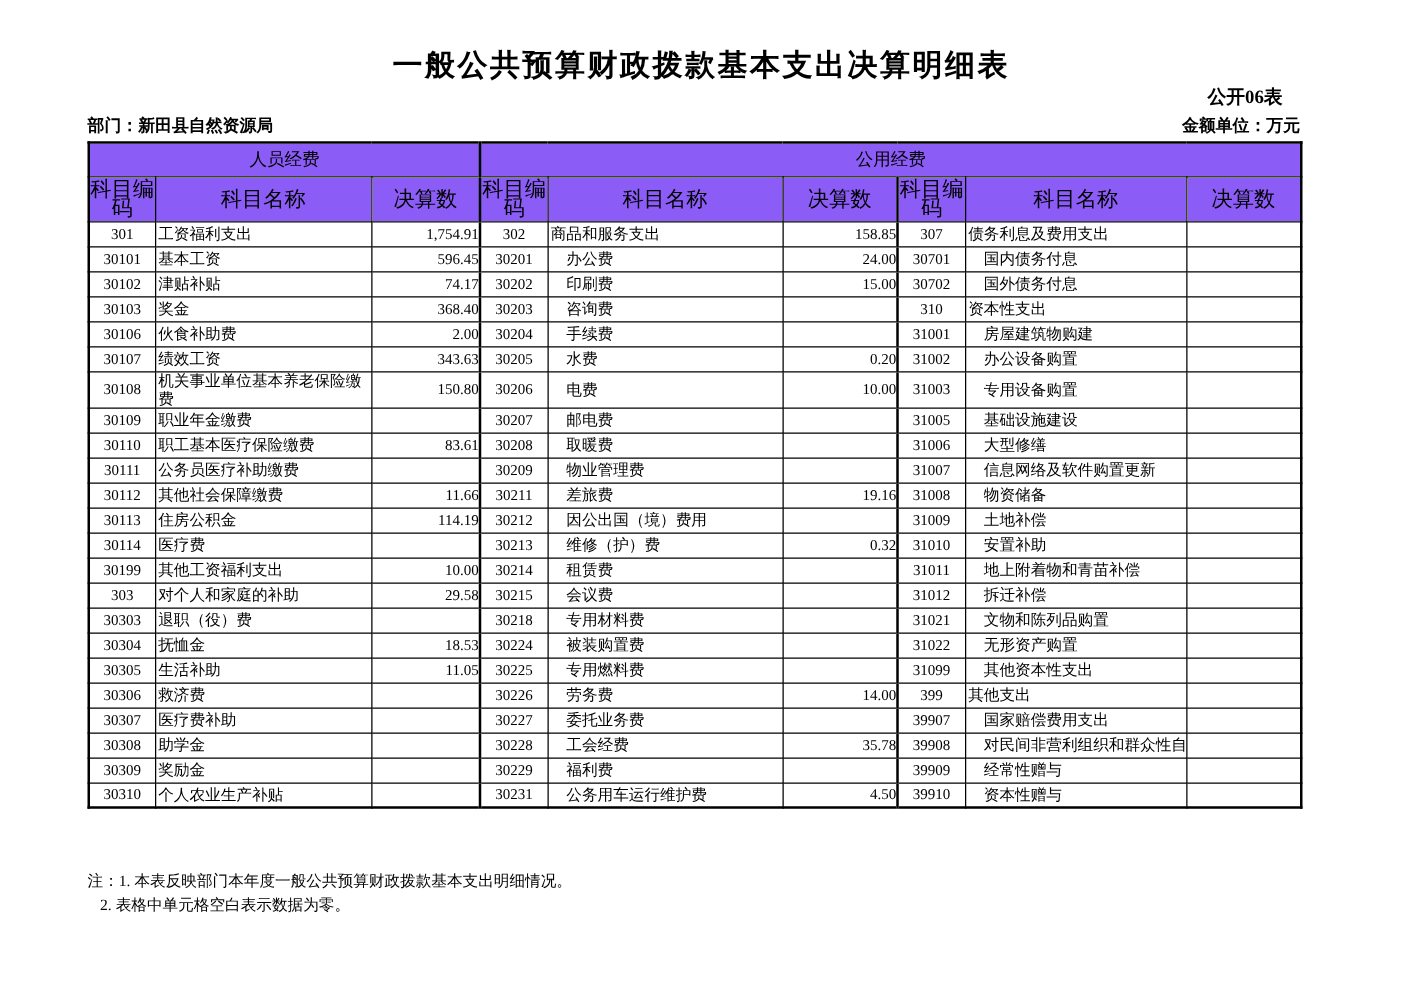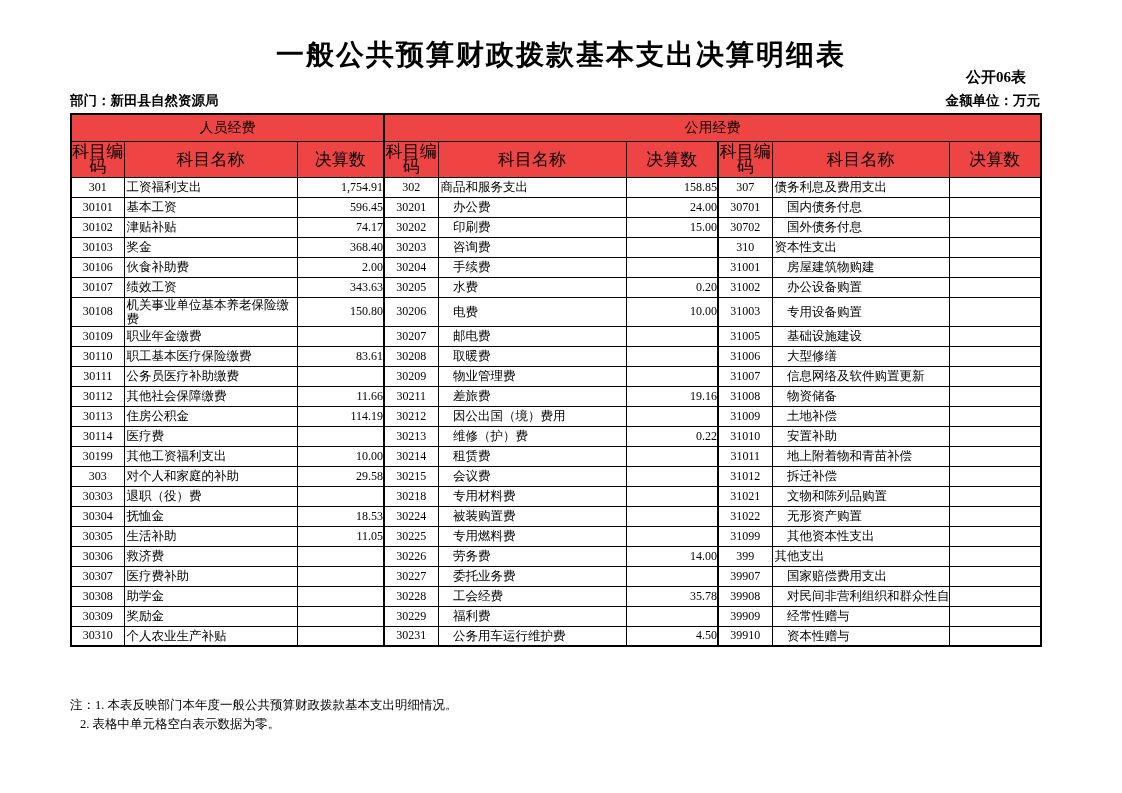--- a/index.html
+++ b/index.html
@@ -14,21 +14,21 @@
     font-family: "Liberation Serif", serif;
     color: #000000;
     overflow: hidden;
   }
   .page-title {
     position: absolute;
     top: 36px;
     left: 0;
     width: 1122px;
     text-align: center;
-    font-size: 28px;
+    font-size: 24px;
     font-weight: bold;
     letter-spacing: 2px;
     white-space: nowrap;
   }
   .table-code {
     position: absolute;
     top: 68px;
     left: 56px;
     width: 970px;
     text-align: right;
@@ -54,21 +54,21 @@
     table-layout: fixed;
     border: 2px solid #000;
   }
   table.budget th, table.budget td {
     border: 1px solid #000;
     padding: 0;
     overflow: hidden;
     vertical-align: middle;
   }
   table.budget th {
-    background: #ef4444;
+    background: #8b5cf6;
     font-weight: normal;
   }
   tr.grp-row { height: 27px; }
   th.grp { font-size: 14px; text-align: center; }
   tr.colh-row { height: 36px; }
   th.colh { font-size: 17px; line-height: 15px; text-align: center; }
   tbody tr { height: 20px; }
   td.code {
     text-align: center;
     font-size: 12px;
@@ -349,21 +349,21 @@
       <tr>
         <td class="code">30114</td>
         <td class="name">
           <div class="nm">医疗费</div>
         </td>
         <td class="val"></td>
         <td class="code">30213</td>
         <td class="name">
           <div class="nm">　维修（护）费</div>
         </td>
-        <td class="val">0.22</td>
+        <td class="val">0.32</td>
         <td class="code">31010</td>
         <td class="name">
           <div class="nm">　安置补助</div>
         </td>
         <td class="val"></td>
       </tr>
       <tr>
         <td class="code">30199</td>
         <td class="name">
           <div class="nm">其他工资福利支出</div>

